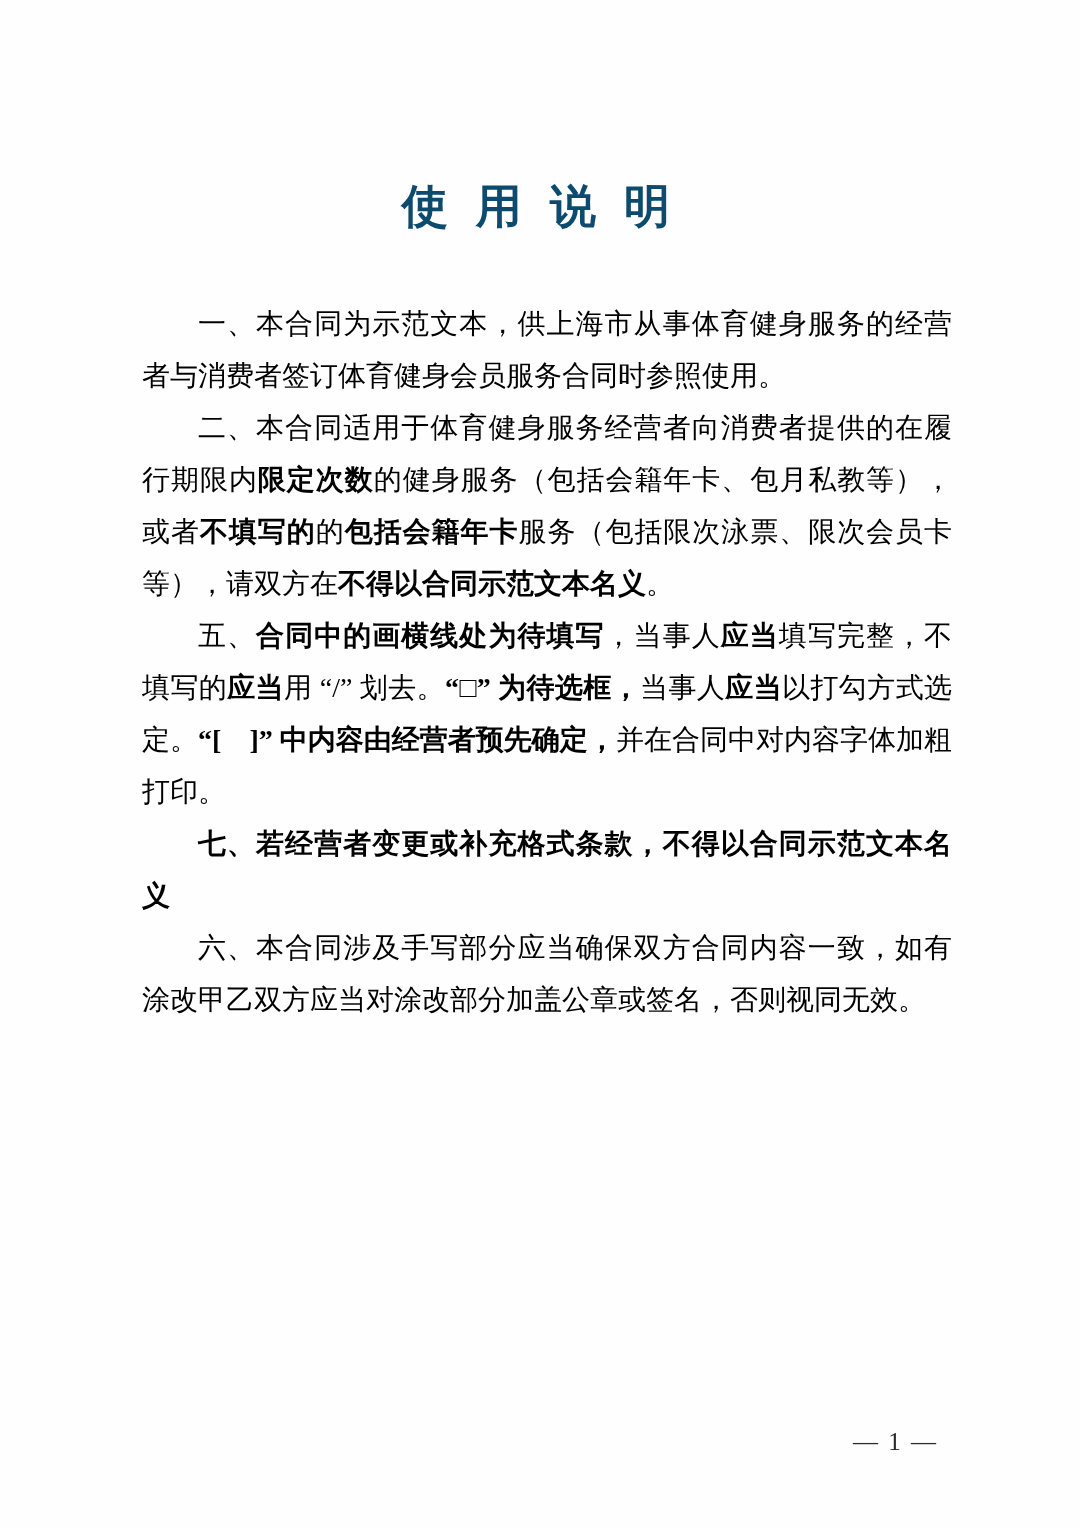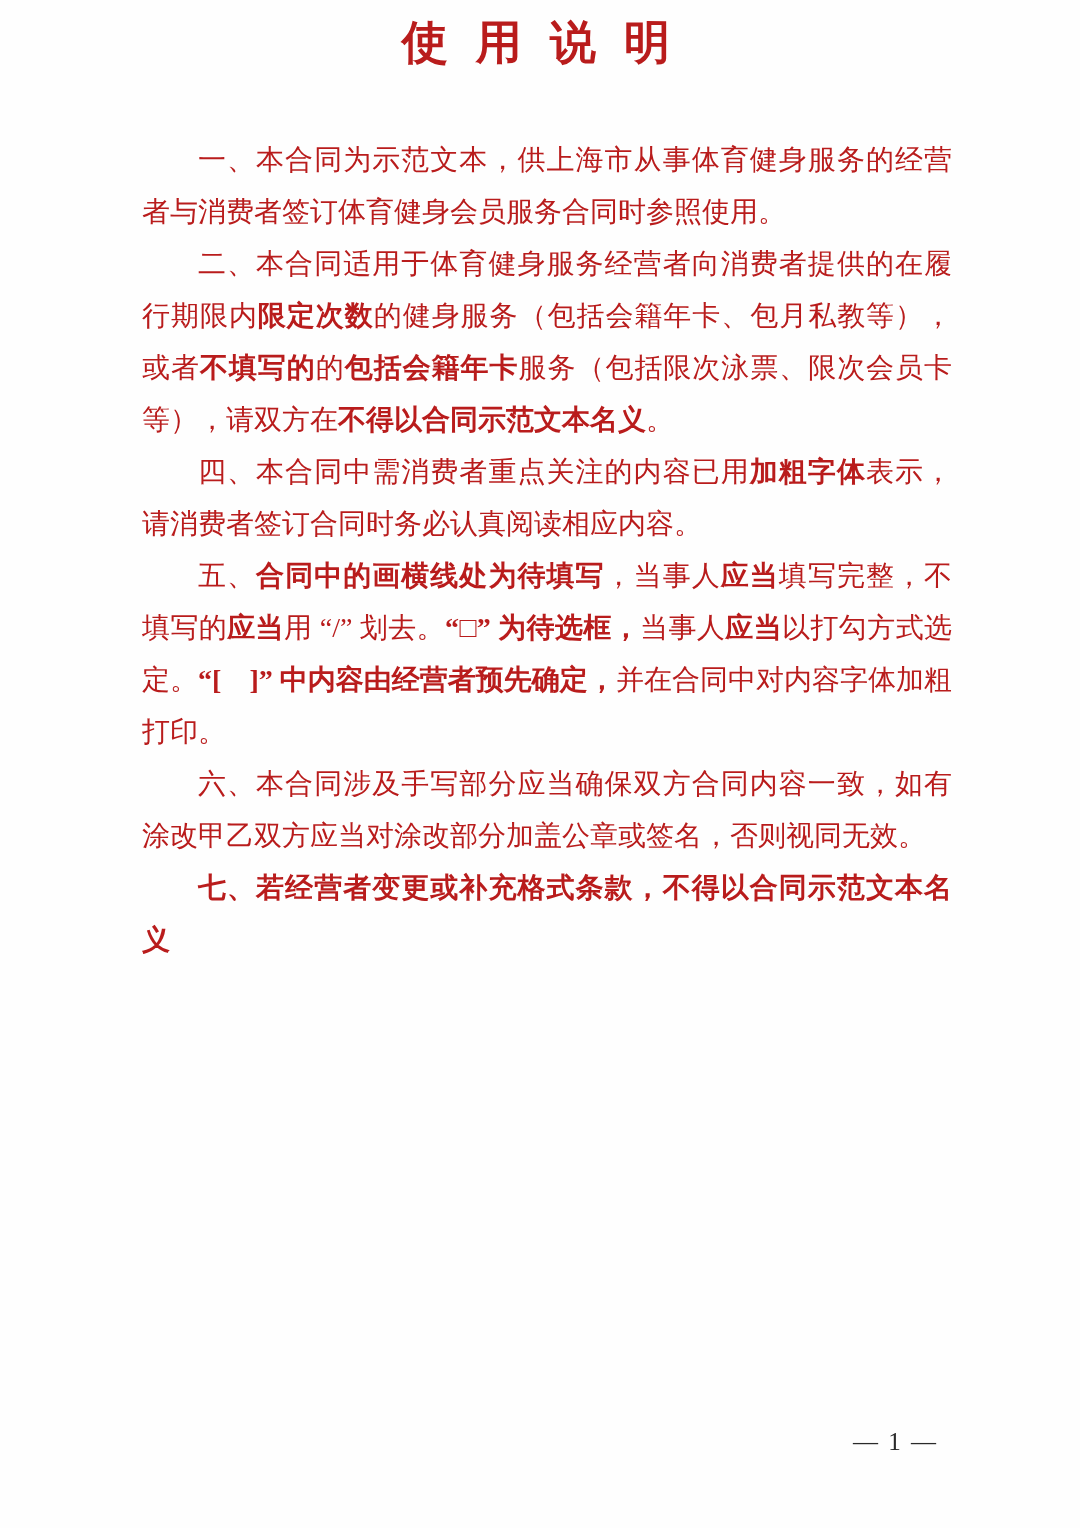--- a/index.html
+++ b/index.html
@@ -12,35 +12,36 @@
     width: 1080px;
     height: 1528px;
     margin: 0 auto;
     background: #fefefe;
     color: #1f1f1f;
     font-family: "Liberation Serif", "DejaVu Serif", serif;
     overflow: hidden;
     box-sizing: border-box;
   }
   .doc-title {
-    margin: 8px;
+    margin: 0;
+    padding-top: 172px;
     text-align: center;
     font-size: 46px;
     line-height: 70px;
     font-weight: 700;
     letter-spacing: 0.18em;
-    color: #b91c1c;
+    color: #0c4a6e;
   }
   .doc-body {
     margin-top: 56px;
     padding: 0 128px 0 142px;
     font-size: 28px;
     line-height: 52px;
     text-align: justify;
-    color: #b91c1c;
+    color: #000000;
   }
   .doc-body p.para {
     margin: 0;
     text-indent: 2em;
   }
   .seg { font-weight: 400; }
   .seg.bold { font-weight: 700; }
   .page-footer {
     position: absolute;
     right: 142px;
@@ -52,20 +53,19 @@
 </style>
 </head>
 <body>
 
 <div class="page">
   <h1 class="doc-title">使 用 说 明</h1>
 
   <div class="doc-body">
       <p class="para"><span class="seg">一、本合同为示范文本，供上海市从事体育健身服务的经营者与消费者签订体育健身会员服务合同时参照使用。</span></p>
       <p class="para"><span class="seg">二、本合同适用于体育健身服务经营者向消费者提供的在履行期限内</span><span class="seg bold">限定次数</span><span class="seg">的健身服务（包括会籍年卡、包月私教等），或者</span><span class="seg bold">不填写的</span><span class="seg">的</span><span class="seg bold">包括会籍年卡</span><span class="seg">服务（包括限次泳票、限次会员卡等），请双方在</span><span class="seg bold">不得以合同示范文本名义</span><span class="seg">。</span></p>
-      <p class="para"><span class="seg">四、本合同中需消费者重点关注的内容已用</span><span class="seg bold">加粗字体</span><span class="seg">表示，请消费者签订合同时务必认真阅读相应内容。</span></p>
       <p class="para"><span class="seg">五、</span><span class="seg bold">合同中的画横线处为待填写</span><span class="seg">，当事人</span><span class="seg bold">应当</span><span class="seg">填写完整，不填写的</span><span class="seg bold">应当</span><span class="seg">用 “/” 划去。</span><span class="seg bold">“□” 为待选框，</span><span class="seg">当事人</span><span class="seg bold">应当</span><span class="seg">以打勾方式选定。</span><span class="seg bold">“[　]” 中内容由经营者预先确定，</span><span class="seg">并在合同中对内容字体加粗打印。</span></p>
+      <p class="para"><span class="seg bold">七、若经营者变更或补充格式条款，不得以合同示范文本名义</span></p>
       <p class="para"><span class="seg">六、本合同涉及手写部分应当确保双方合同内容一致，如有涂改甲乙双方应当对涂改部分加盖公章或签名，否则视同无效。</span></p>
-      <p class="para"><span class="seg bold">七、若经营者变更或补充格式条款，不得以合同示范文本名义</span></p>
     </div>
 
   <div class="page-footer">— 1 —</div>
 </div>
 
 </body></html>

